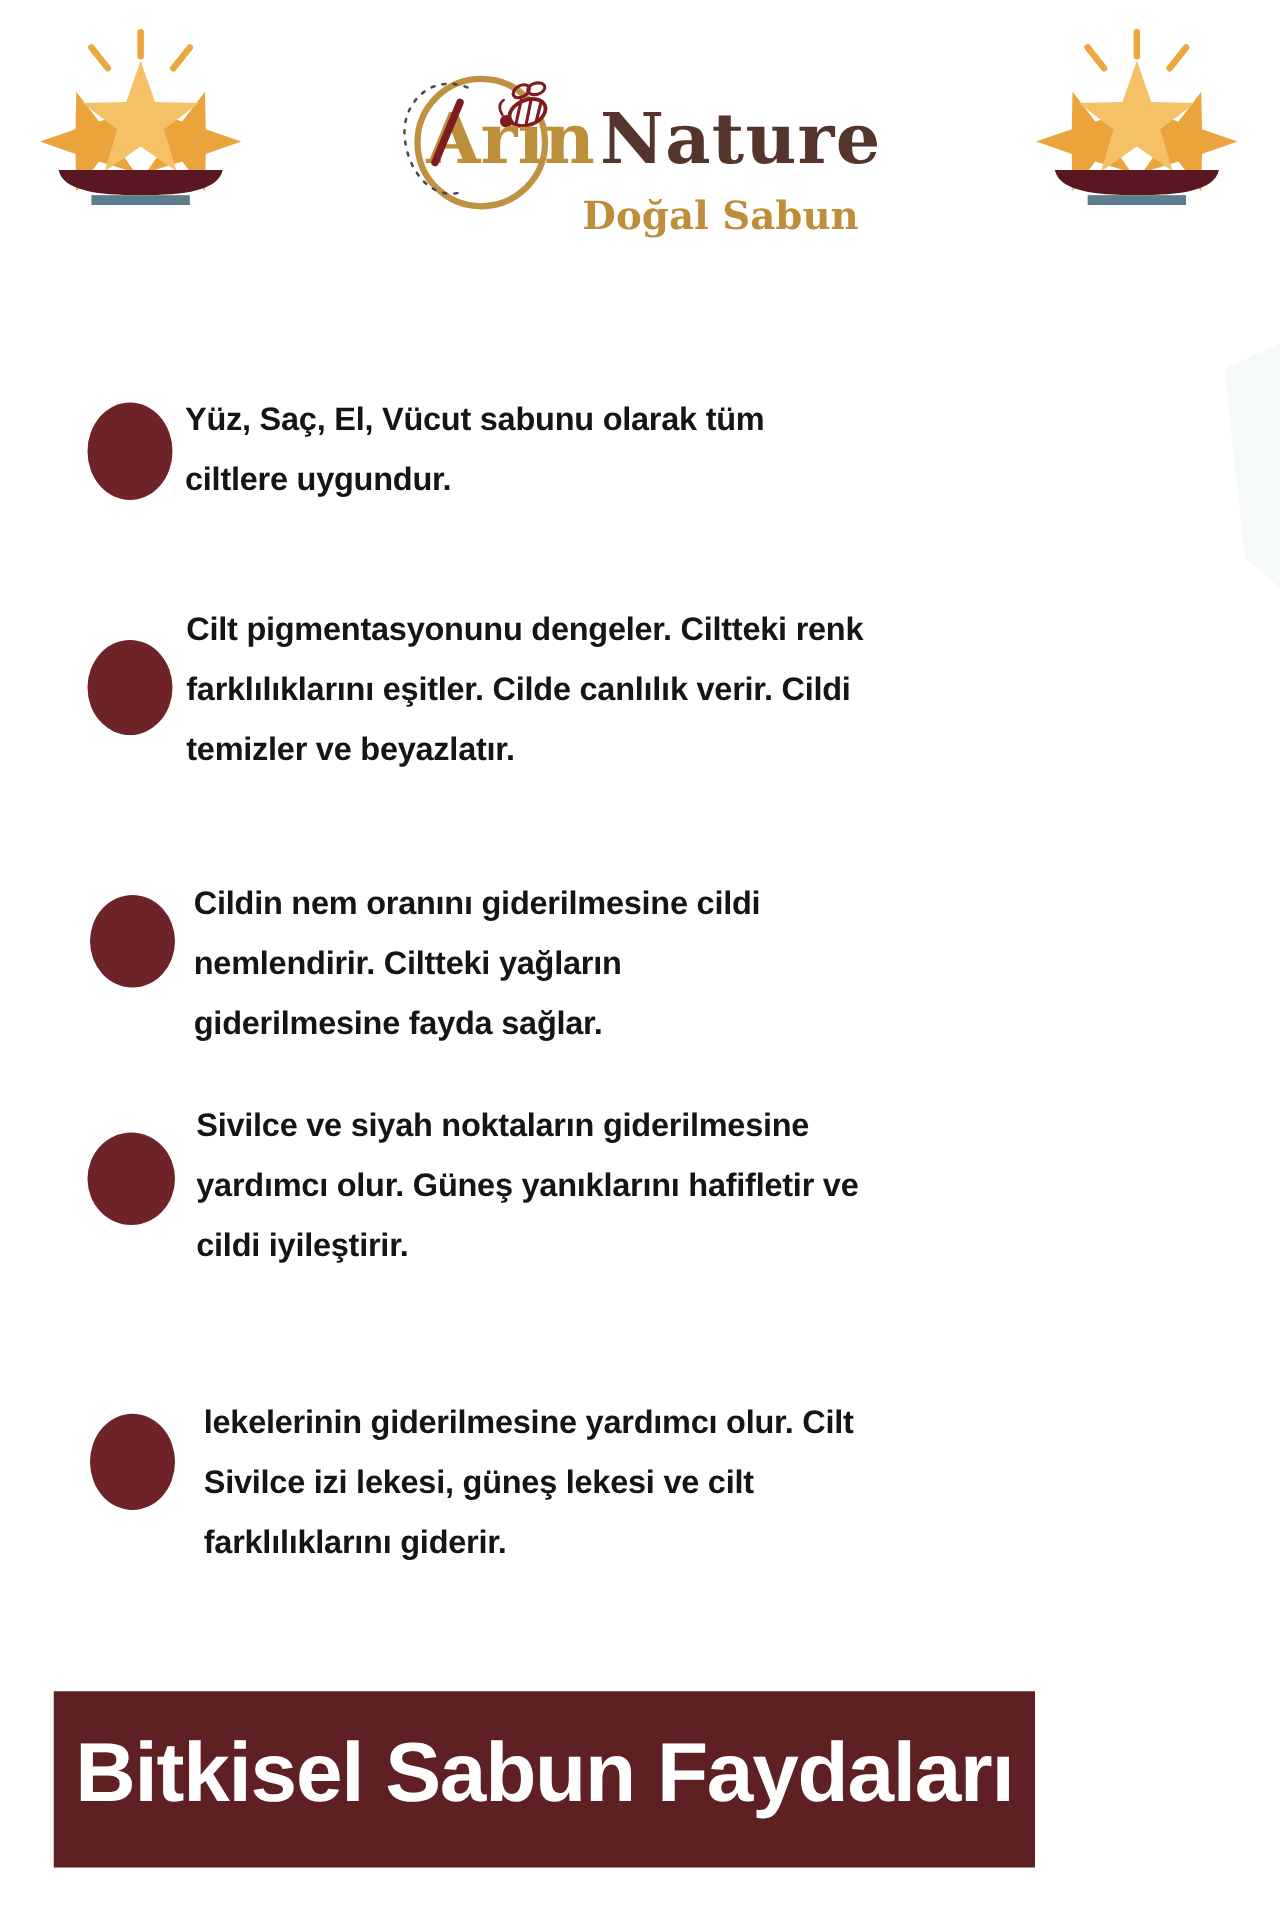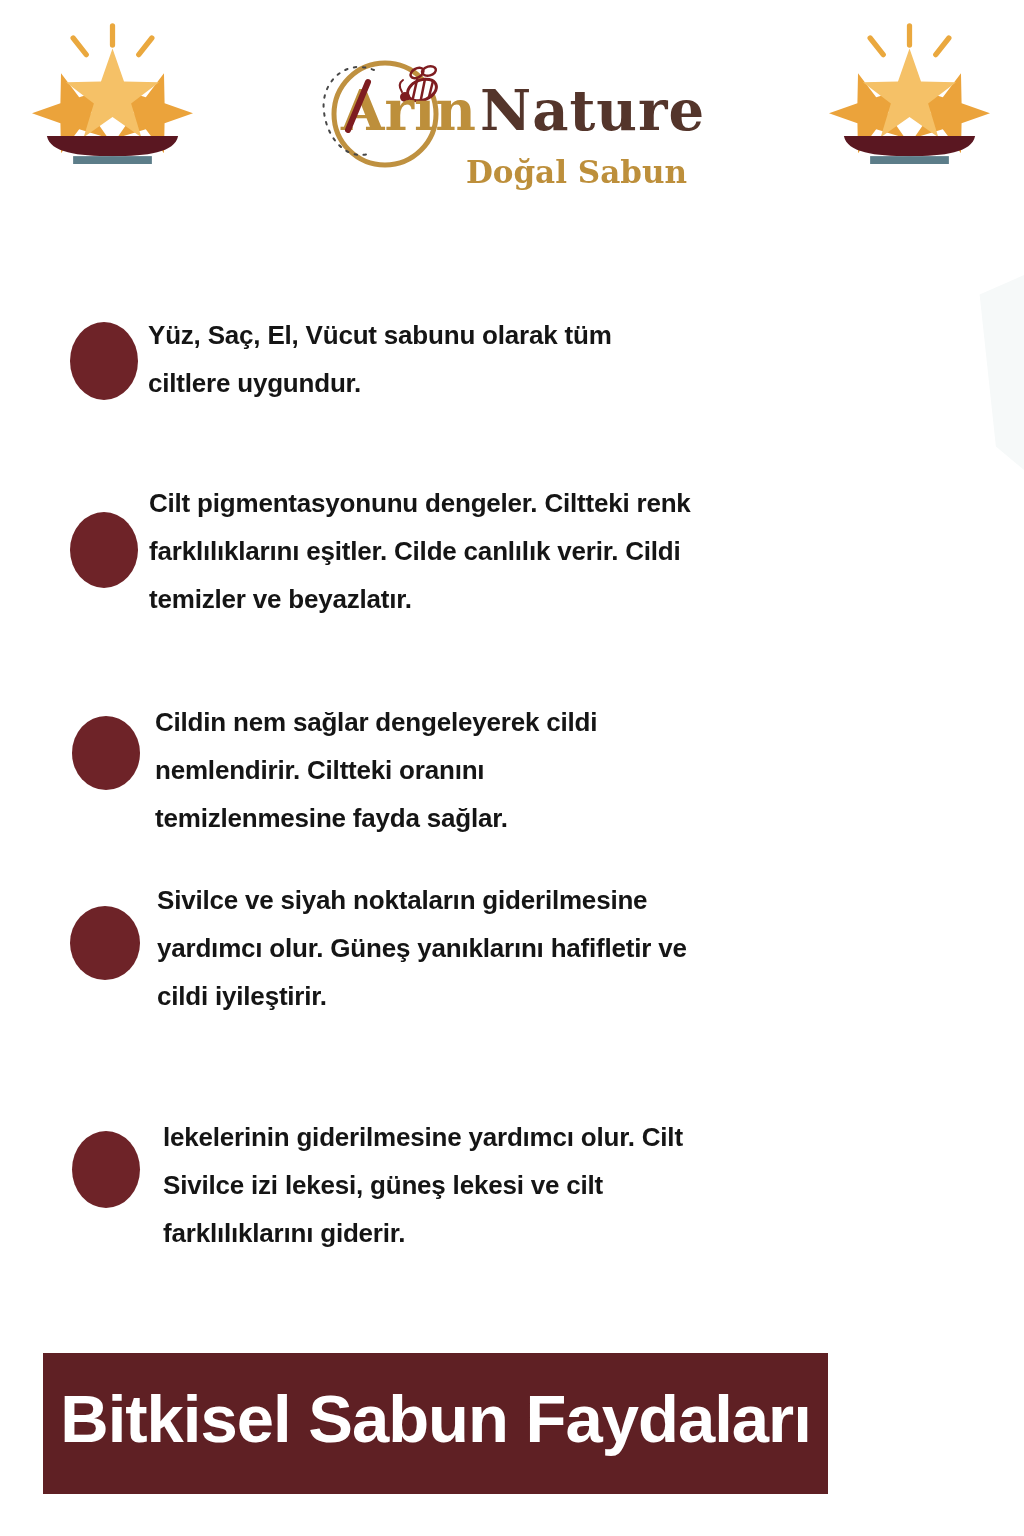--- a/index.html
+++ b/index.html
@@ -121,23 +121,23 @@
     <div class="benefit-text">
       <div>Cilt pigmentasyonunu dengeler. Ciltteki renk</div>
       <div>farklılıklarını eşitler. Cilde canlılık verir. Cildi</div>
       <div>temizler ve beyazlatır.</div>
     </div>
   </div>
 
   <div class="benefit b3">
     <div class="dot"></div>
     <div class="benefit-text">
-      <div>Cildin nem sağlar dengeleyerek cildi</div>
-      <div>nemlendirir. Ciltteki oranını</div>
-      <div>temizlenmesine fayda sağlar.</div>
+      <div>Cildin nem oranını giderilmesine cildi</div>
+      <div>nemlendirir. Ciltteki yağların</div>
+      <div>giderilmesine fayda sağlar.</div>
     </div>
   </div>
 
   <div class="benefit b4">
     <div class="dot"></div>
     <div class="benefit-text">
       <div>Sivilce ve siyah noktaların giderilmesine</div>
       <div>yardımcı olur. Güneş yanıklarını hafifletir ve</div>
       <div>cildi iyileştirir.</div>
     </div>

